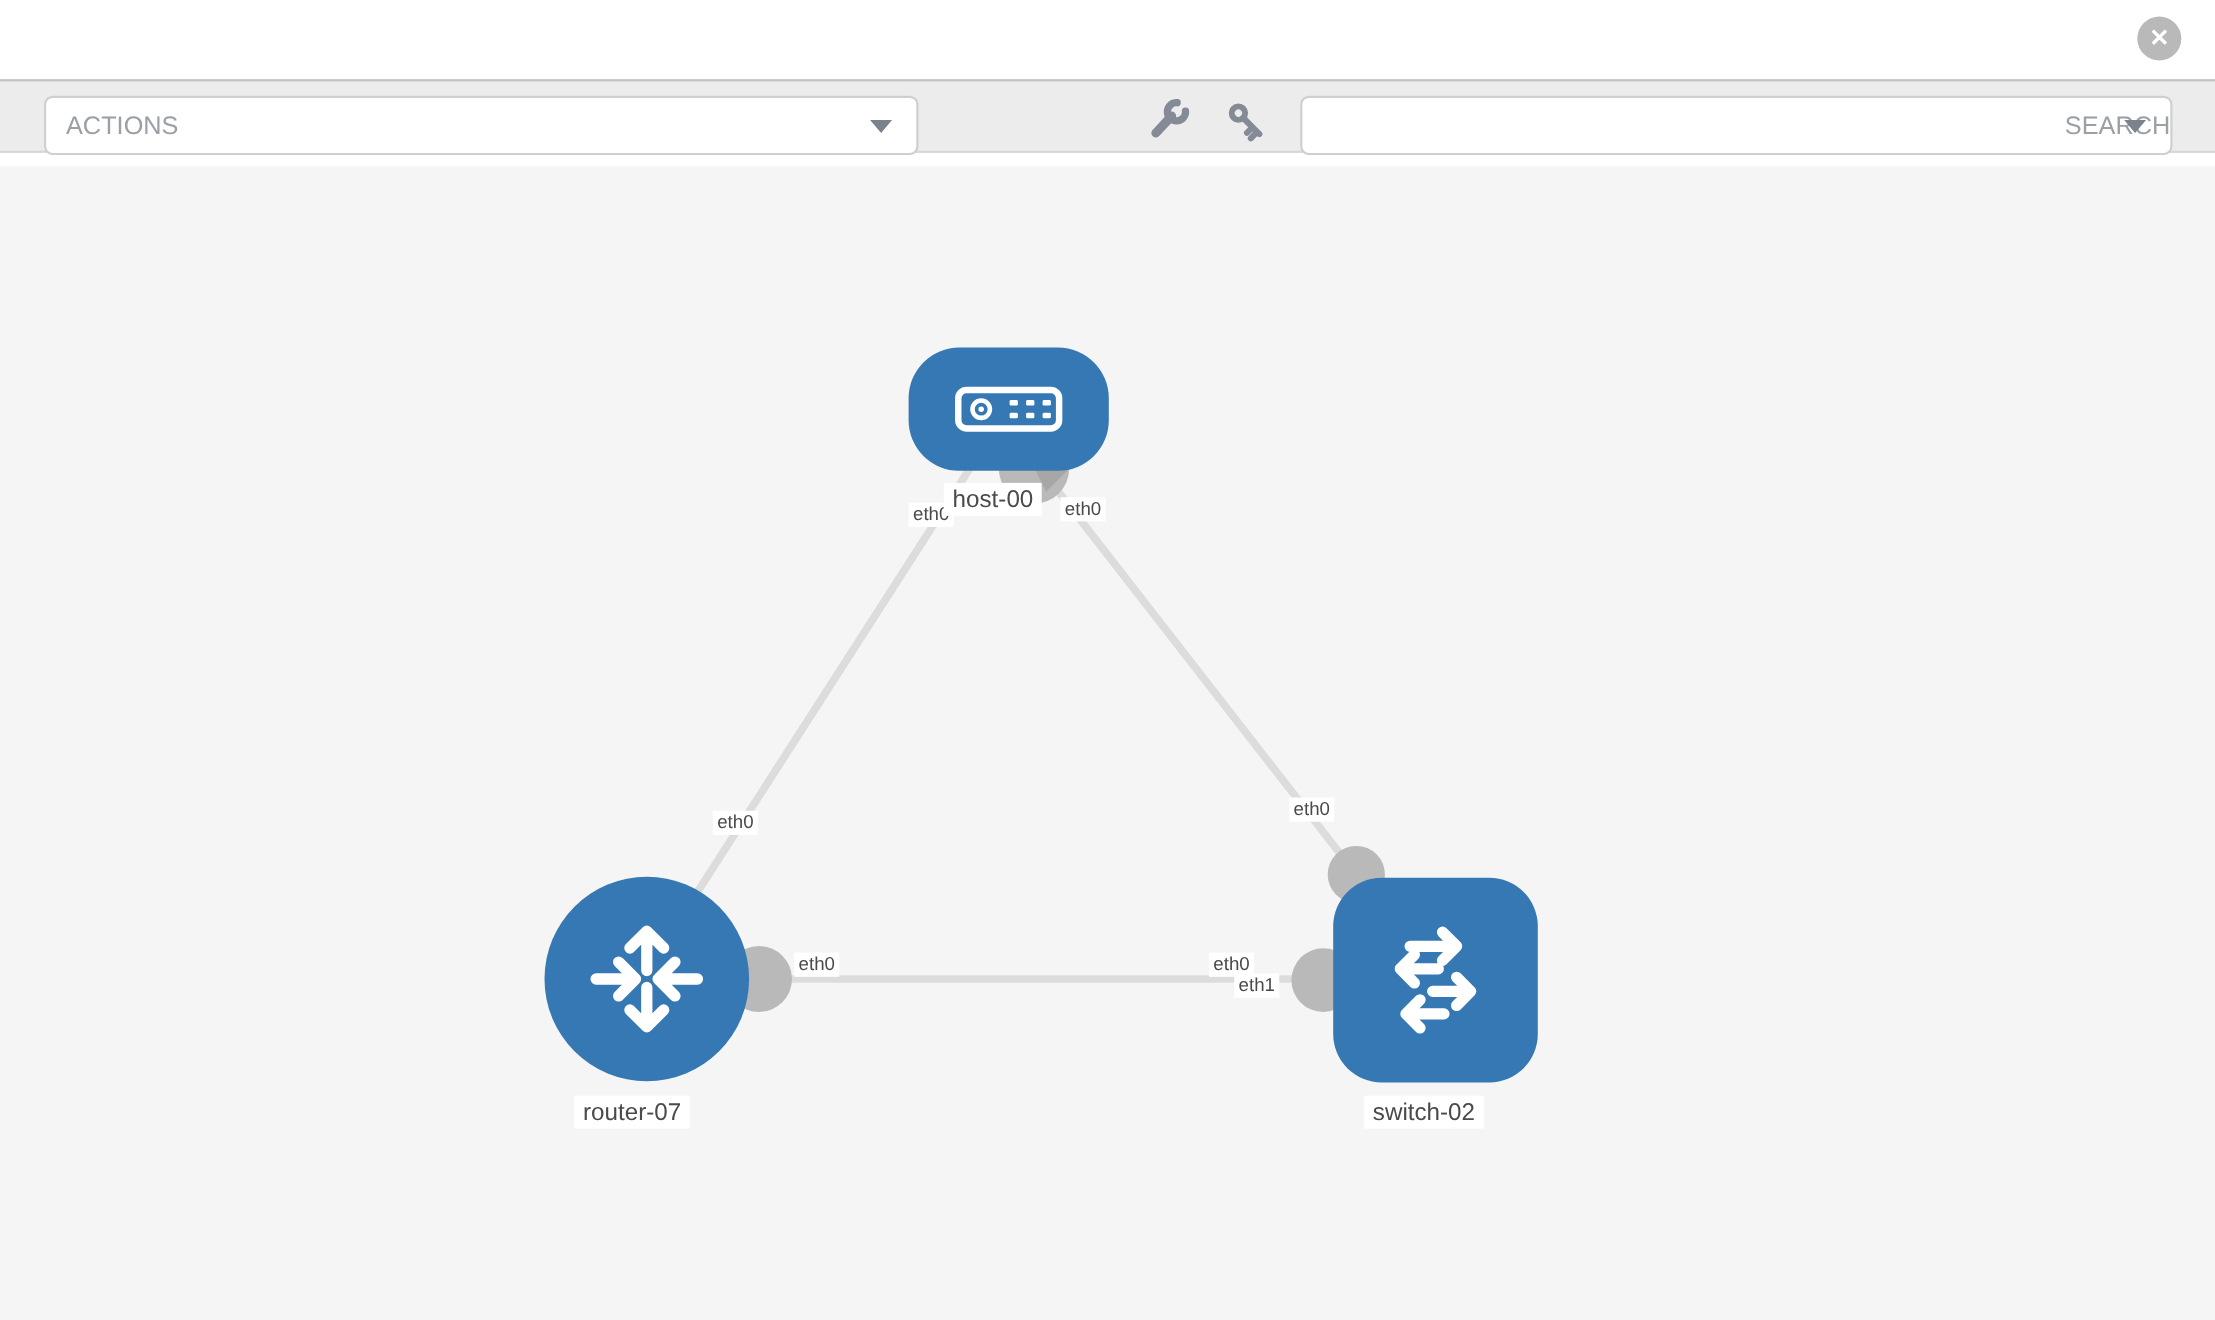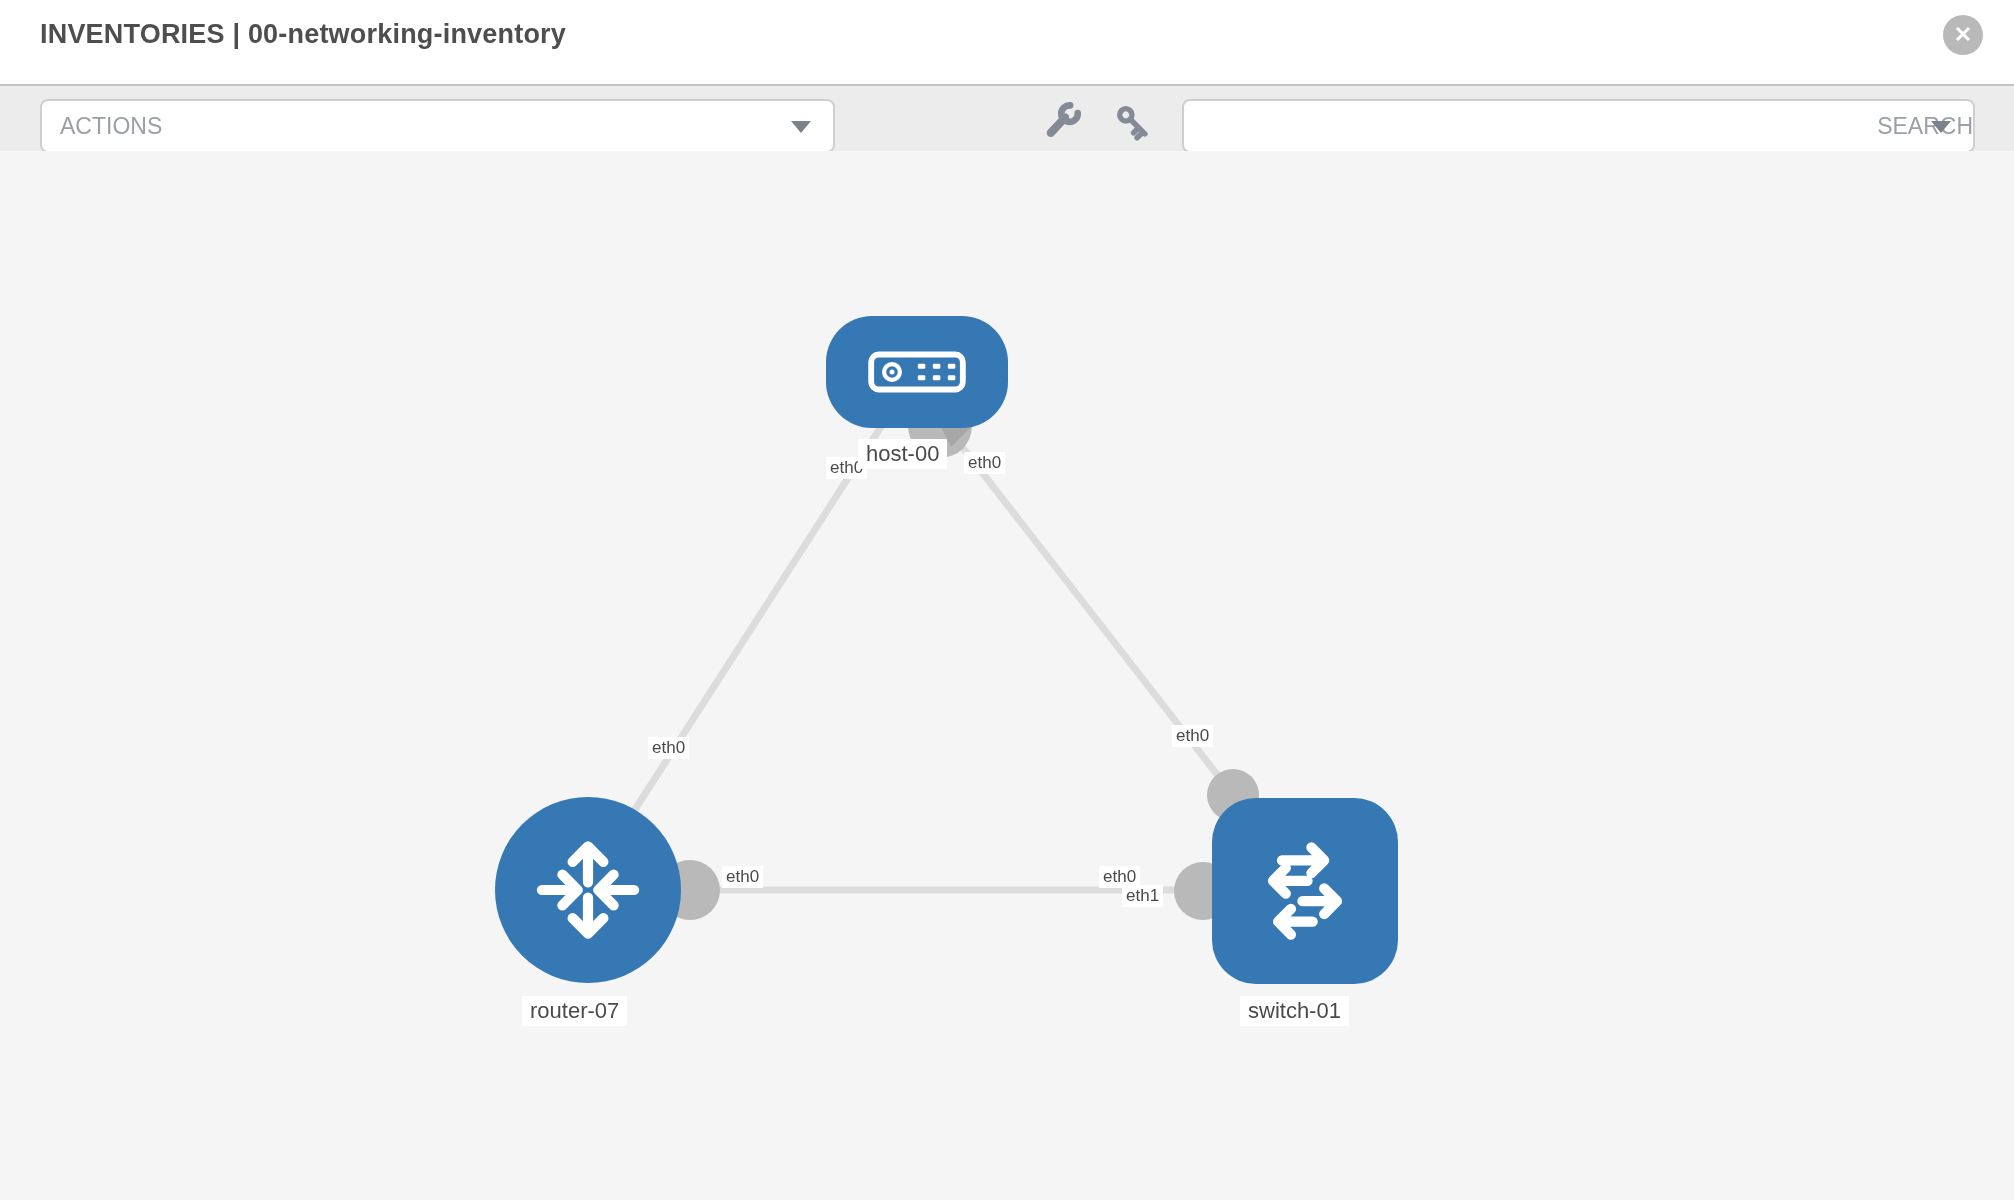--- a/index.html
+++ b/index.html
@@ -18,21 +18,21 @@
   body{font-family:"Liberation Sans",sans-serif;background:#fff;position:relative;}
 
   
   .header{position:absolute;left:0;top:0;width:2014px;height:72px;background:#fff;}
   .page-title{position:absolute;left:40px;top:19px;font-size:27px;font-weight:700;color:var(--title-text);letter-spacing:.2px;}
   .close-btn{position:absolute;left:1943px;top:15px;width:40px;height:40px;border-radius:50%;
     background:var(--endpoint-gray);color:#fff;font-size:22px;font-weight:700;
     display:flex;align-items:center;justify-content:center;cursor:pointer;line-height:1;}
 
   
-  .toolbar{position:absolute;left:0;top:84px;width:2014px;height:79px;background:var(--toolbar-bg);
+  .toolbar{position:absolute;left:0;top:72px;width:2014px;height:67px;background:var(--toolbar-bg);
     border-top:2px solid #c3c3c3;border-bottom:2px solid #d6d6d6;}
   .select-box{position:absolute;top:13px;height:54px;background:#fff;border:2px solid #cfcfcf;border-radius:8px;
     display:flex;align-items:center;color:var(--placeholder-text);font-size:23px;padding-left:18px;cursor:pointer;}
   .select-actions{left:40px;width:795px;}
   .select-search{left:1182px;width:793px;justify-content:flex-end;}
   .caret{position:absolute;right:22px;top:50%;margin-top:-5px;width:0;height:0;
     border-left:10px solid transparent;border-right:10px solid transparent;border-top:12px solid #7b828c;}
   .tool-btn{position:absolute;top:11px;width:44px;height:52px;display:flex;align-items:center;justify-content:center;cursor:pointer;}
   .tool-wrench{left:1042px;}
   .tool-key{left:1112px;}
@@ -59,21 +59,20 @@
   .if-e{left:722px;top:715px;}   
   .if-f{left:1099px;top:715px;z-index:5;}  
   .if-g{left:1122px;top:734px;z-index:6;}
 
   svg .wh{stroke:#fff;stroke-width:8;fill:none;stroke-linecap:round;stroke-linejoin:round;}
 </style>
 </head>
 <body>
 
 <div class="header">
-  <div class="page-title">INVENTORIES | 00-networking-inventory</div>
   <div class="close-btn">
     <span>✕</span>
   </div>
 </div>
 
 <div class="toolbar">
   <div class="select-box select-actions">
     <span>ACTIONS</span>
     <span class="caret"></span>
   </div>
@@ -142,21 +141,21 @@
     <svg width="128" height="128" viewBox="0 0 100 100">
       <path class="wh" d="M32 26 H62 M55 16 L65 26 L55 36"></path>
       <path class="wh" d="M52 42 H28 M35 32 L25 42 L35 52"></path>
       <path class="wh" d="M48 58 H72 M65 48 L75 58 L65 68"></path>
       <path class="wh" d="M56 74 H32 M39 64 L29 74 L39 84"></path>
     </svg>
   </div>
 
   <div class="node-label lbl-host">host-00</div>
   <div class="node-label lbl-router">router-07</div>
-  <div class="node-label lbl-switch">switch-01</div>
+  <div class="node-label lbl-switch">switch-02</div>
 
   <div class="if-label if-a">eth0</div>
   <div class="if-label if-b">eth0</div>
   <div class="if-label if-c">eth0</div>
   <div class="if-label if-d">eth0</div>
   <div class="if-label if-e">eth0</div>
   <div class="if-label if-f">eth0</div>
   <div class="if-label if-g">eth1</div>
 
 </div>

